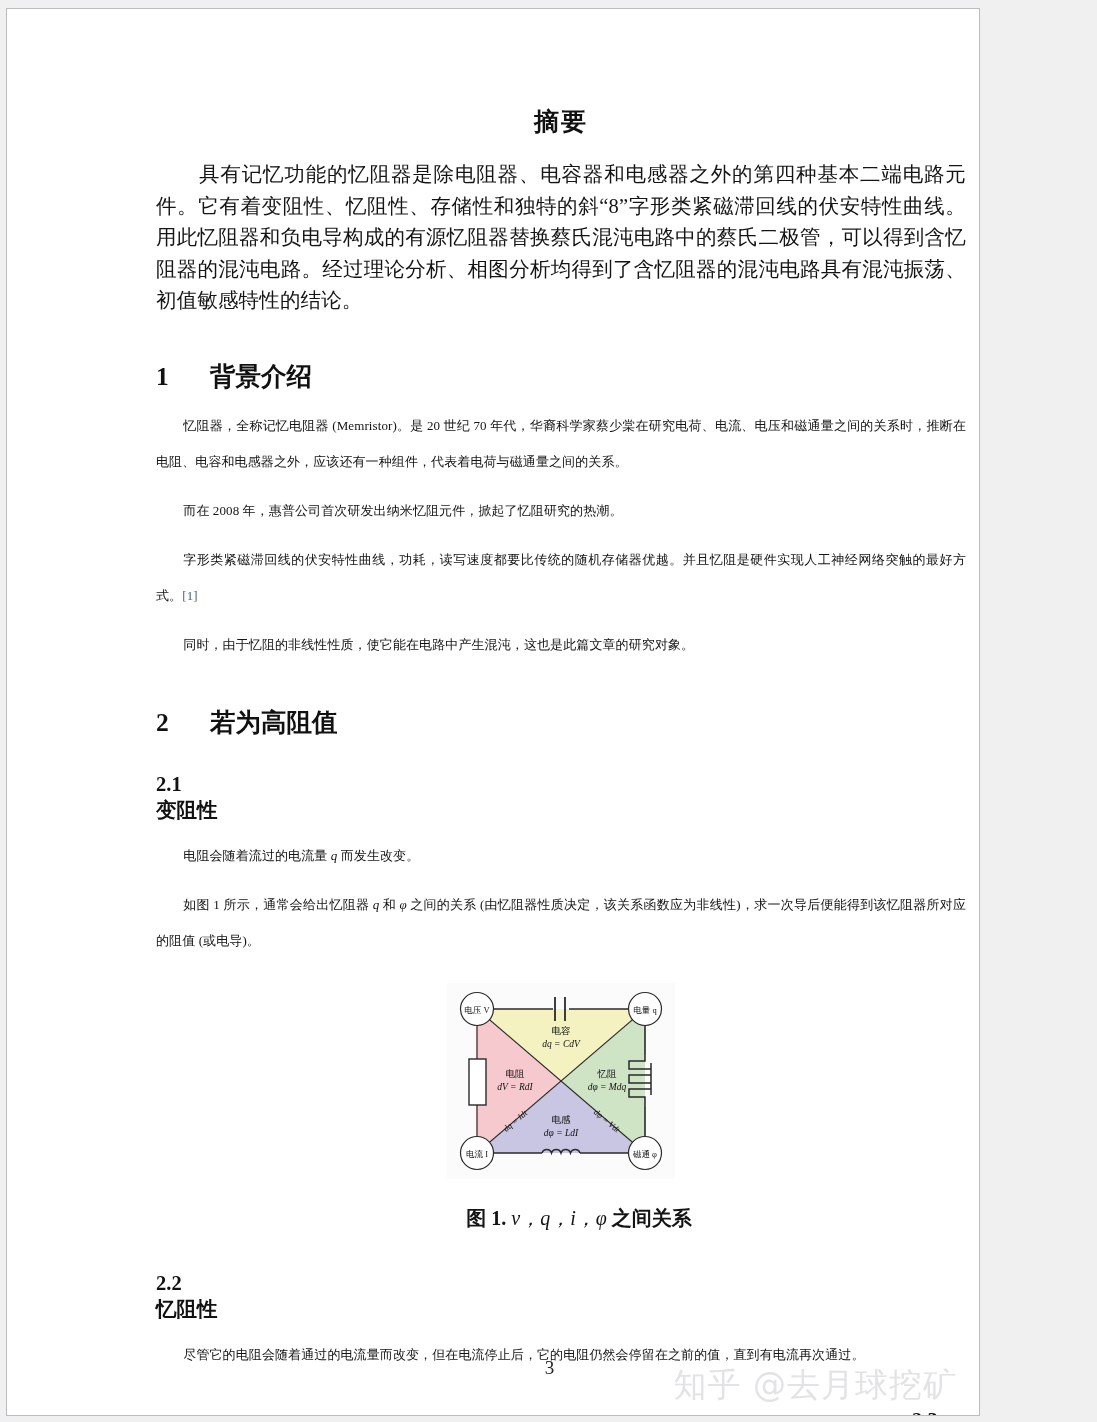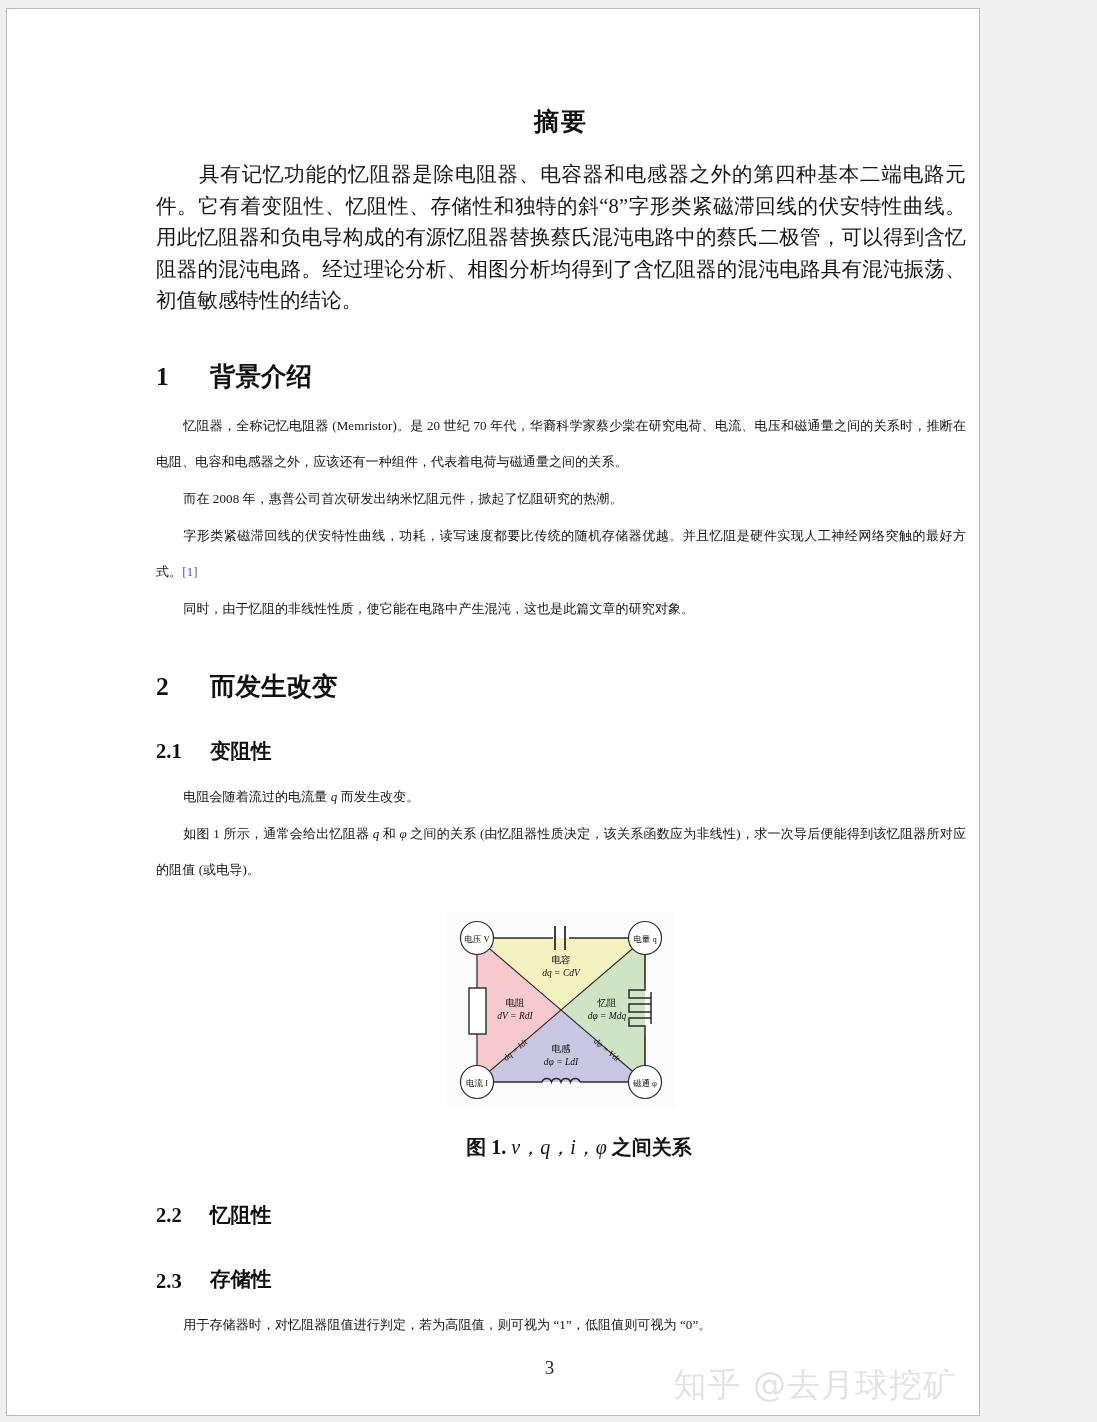--- a/index.html
+++ b/index.html
@@ -61,33 +61,34 @@
   }
   h1.sec .num { width: 54px; display: inline-block; }
 
   h2.subsec {
     font-size: 20.5px;
     font-weight: bold;
     color: #111;
     margin: 33px 0 0 0;
     display: flex;
     align-items: baseline;
+    flex-direction: column;
   }
   h2.subsec .num { width: 54px; display: inline-block; }
 
   p.para {
     font-size: 13px;
     line-height: 36px;
     text-align: justify;
     text-indent: 2.1em;
     margin: 14px 0 0 0;
     color: #141414;
     letter-spacing: 0.1px;
   }
-  p.para.tight { margin-top: 1px; }
+  p.para.tight { margin-top: 13px; }
   .it { font-style: italic; font-family: "Liberation Serif", serif; }
   .cite { color: #4a5d86; }
 
   
   .figure-wrap {
     margin-top: 24px;
     display: flex;
     flex-direction: column;
     align-items: center;
   }
@@ -142,21 +143,21 @@
       <span>背景介绍</span>
     </h1>
 
     <p class="para">忆阻器，全称记忆电阻器 (Memristor)。是 20 世纪 70 年代，华裔科学家蔡少棠在研究电荷、电流、电压和磁通量之间的关系时，推断在电阻、电容和电感器之外，应该还有一种组件，代表着电荷与磁通量之间的关系。</p>
     <p class="para tight">而在 2008 年，惠普公司首次研发出纳米忆阻元件，掀起了忆阻研究的热潮。</p>
     <p class="para tight"><span>字形类紧磁滞回线的伏安特性曲线，功耗，读写速度都要比传统的随机存储器优越。并且忆阻是硬件实现人工神经网络突触的最好方式。</span><span class="cite">[1]</span></p>
     <p class="para tight">同时，由于忆阻的非线性性质，使它能在电路中产生混沌，这也是此篇文章的研究对象。</p>
 
     <h1 class="sec">
       <span class="num">2</span>
-      <span>而发生改变</span>
+      <span>若为高阻值</span>
     </h1>
 
     <h2 class="subsec">
       <span class="num">2.1</span>
       <span>变阻性</span>
     </h2>
 
     <p class="para"><span>电阻会随着流过的电流量 </span><span class="it">q</span><span> 而发生改变。</span></p>
 
     <p class="para tight"><span>如图 1 所示，通常会给出忆阻器 </span><span class="it">q</span><span> 和 </span><span class="it">φ</span><span> 之间的关系 (由忆阻器性质决定，该关系函数应为非线性)，求一次导后便能得到该忆阻器所对应的阻值 (或电导)。</span></p>
@@ -226,20 +227,21 @@
       </div>
 
       <div class="fig-caption"><span>图 1.</span>
         <span class="vars">ν，q，i，φ</span><span> 之间关系</span></div>
     </div>
 
     <h2 class="subsec" style="margin-top:40px;">
       <span class="num">2.2</span>
       <span>忆阻性</span>
     </h2>
+    <p class="para">尽管它的电阻会随着通过的电流量而改变，但在电流停止后，它的电阻仍然会停留在之前的值，直到有电流再次通过。</p>
 
     <h2 class="subsec" style="margin-top:36px;align-items:flex-end;">
       <span class="num">2.3</span>
       <span>存储性</span>
     </h2>
     <p class="para">用于存储器时，对忆阻器阻值进行判定，若为高阻值，则可视为 “1”，低阻值则可视为 “0”。</p>
 
   </div>
 
   <div class="page-number">3</div>

